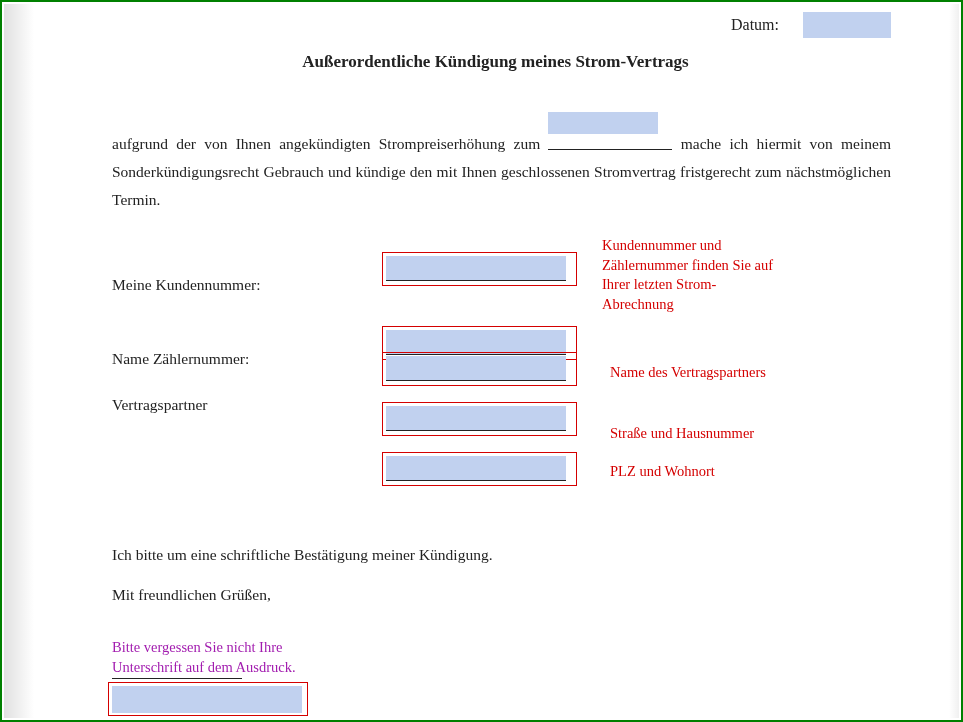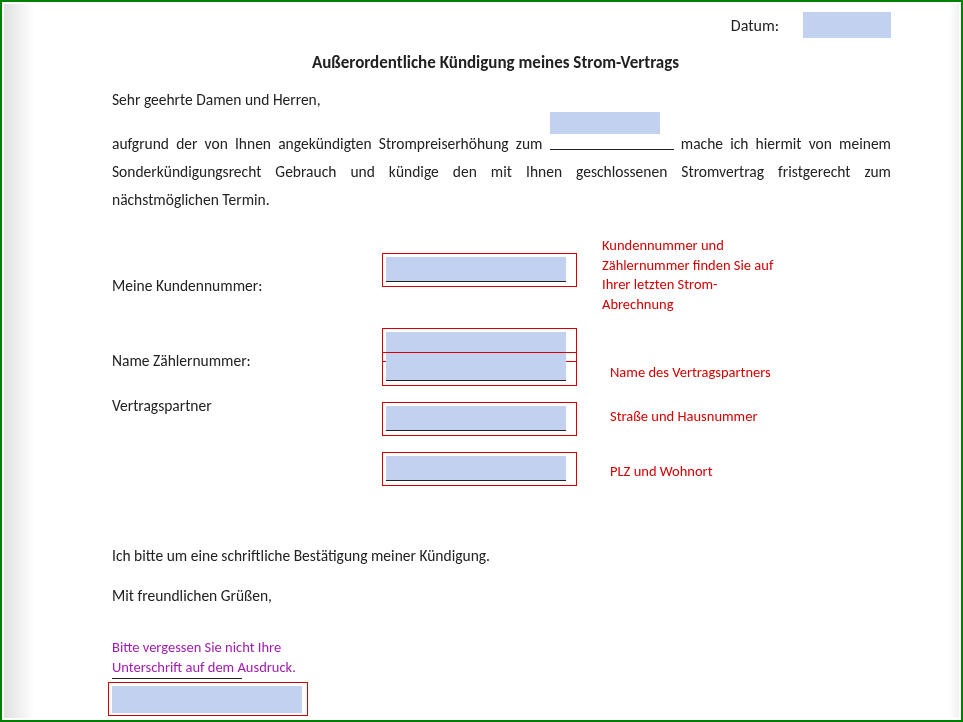--- a/index.html
+++ b/index.html
@@ -9,20 +9,21 @@
       width: 963px;
       height: 722px;
       position: relative;
     }
     .outer {
       border: 2px solid #008000;
       width: 963px;
       height: 722px;
       position: relative;
       background: #fff;
+      font-family: Liberation Serif, serif;
     }
     .shadow-left {
       position: absolute;
       left: 2px; top: 2px; bottom: 2px;
       width: 30px;
       background: linear-gradient(to right, rgba(0,0,0,0.12), rgba(0,0,0,0));
       pointer-events:none;
     }
     .shadow-right {
       position: absolute;
@@ -134,21 +135,21 @@
       font-size: 14.5px;
       line-height: 1.35;
     }
     .hint-block {
       position: absolute;
       left: 490px;
       top: 234px;
       width: 180px;
     }
     .hint-row1 { position:absolute; left: 498px; top: 361px; }
-    .hint-row2 { position:absolute; left: 498px; top: 405px; }
+    .hint-row2 { position:absolute; left: 498px; top: 422px; }
     .hint-row3 { position:absolute; left: 498px; top: 460px; }
 
     .partner-stack {
       position:absolute;
       left:270px; top:350px;
     }
     .partner-stack .redbox-wrap { margin-bottom: 16px; }
 
     .confirm {
       position: absolute;
@@ -193,21 +194,20 @@
   <div class="shadow-right"></div>
   <div class="page">
 
     <div class="date-row">
       <span class="date-label">Datum:</span>
       <span class="fillbox date-box"></span>
     </div>
 
     <div class="title">Außerordentliche Kündigung meines Strom-Vertrags</div>
 
-    <div class="salutation">Sehr geehrte Damen und Herren,</div>
 
     <div class="para">
       <span>aufgrund der von Ihnen angekündigten Strompreiserhöhung zum </span><span class="inline-fill"><span class="fillbox"></span><span class="uline"></span></span><span> mache ich hiermit von meinem Sonderkündigungsrecht Gebrauch und kündige den mit Ihnen geschlossenen Stromvertrag fristgerecht zum nächstmöglichen Termin.</span>
     </div>
 
     <div class="fields">
       <div class="frow">
         <div class="flabel">Meine Kundennummer:</div>
         <div class="redbox-wrap">
           <div class="redbox">

